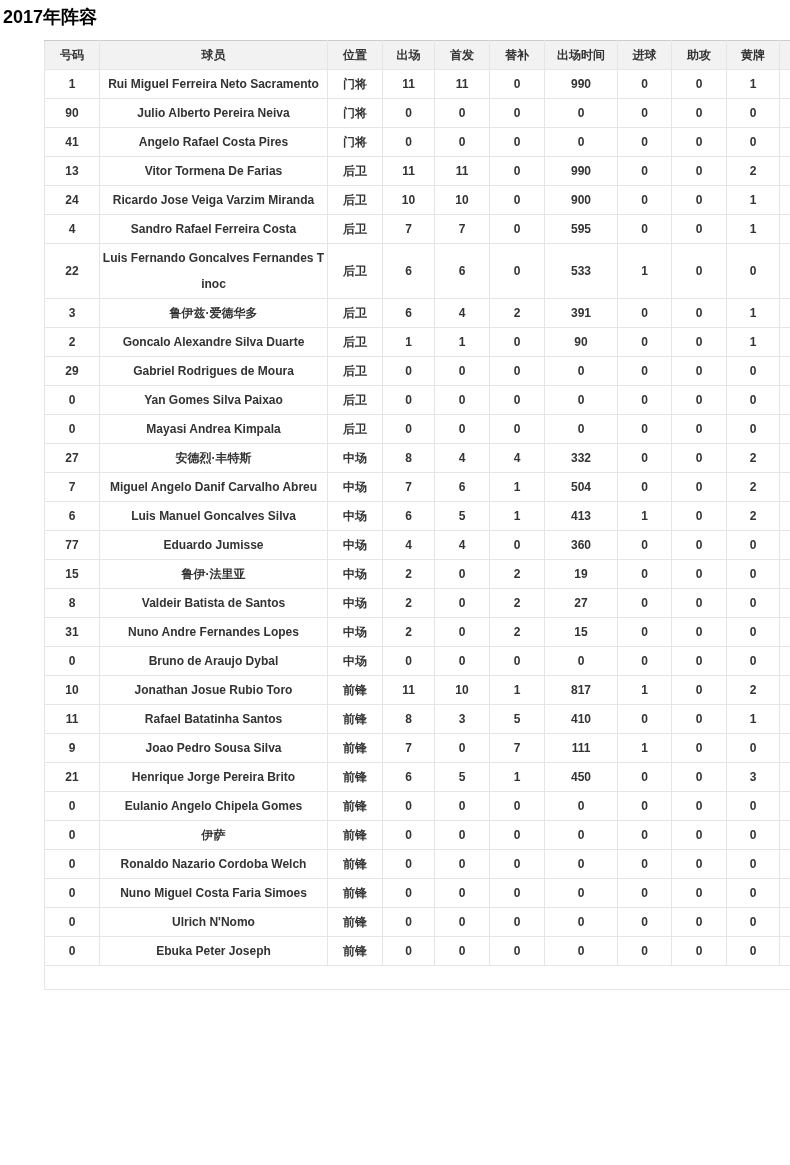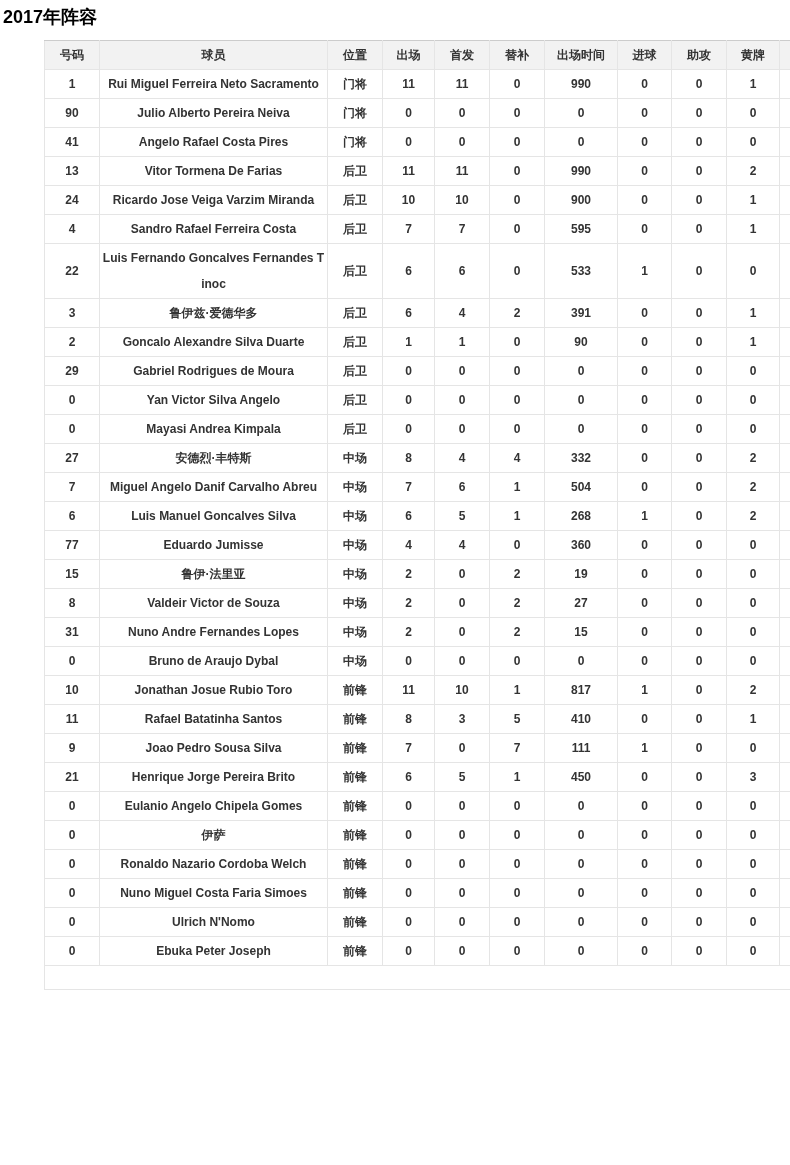--- a/index.html
+++ b/index.html
@@ -213,21 +213,21 @@
           <td>0</td>
           <td>0</td>
           <td>0</td>
           <td>0</td>
           <td>0</td>
           <td>0</td>
           <td>0</td>
         </tr>
         <tr>
           <td>0</td>
-          <td class="player-cell">Yan Victor Silva Angelo</td>
+          <td class="player-cell">Yan Gomes Silva Paixao</td>
           <td>后卫</td>
           <td>0</td>
           <td>0</td>
           <td>0</td>
           <td>0</td>
           <td>0</td>
           <td>0</td>
           <td>0</td>
           <td>0</td>
         </tr>
@@ -270,21 +270,21 @@
           <td>2</td>
           <td>1</td>
         </tr>
         <tr>
           <td>6</td>
           <td class="player-cell">Luis Manuel Goncalves Silva</td>
           <td>中场</td>
           <td>6</td>
           <td>5</td>
           <td>1</td>
-          <td>268</td>
+          <td>413</td>
           <td>1</td>
           <td>0</td>
           <td>2</td>
           <td>0</td>
         </tr>
         <tr>
           <td>77</td>
           <td class="player-cell">Eduardo Jumisse</td>
           <td>中场</td>
           <td>4</td>
@@ -304,21 +304,21 @@
           <td>0</td>
           <td>2</td>
           <td>19</td>
           <td>0</td>
           <td>0</td>
           <td>0</td>
           <td>0</td>
         </tr>
         <tr>
           <td>8</td>
-          <td class="player-cell">Valdeir Victor de Souza</td>
+          <td class="player-cell">Valdeir Batista de Santos</td>
           <td>中场</td>
           <td>2</td>
           <td>0</td>
           <td>2</td>
           <td>27</td>
           <td>0</td>
           <td>0</td>
           <td>0</td>
           <td>0</td>
         </tr>

